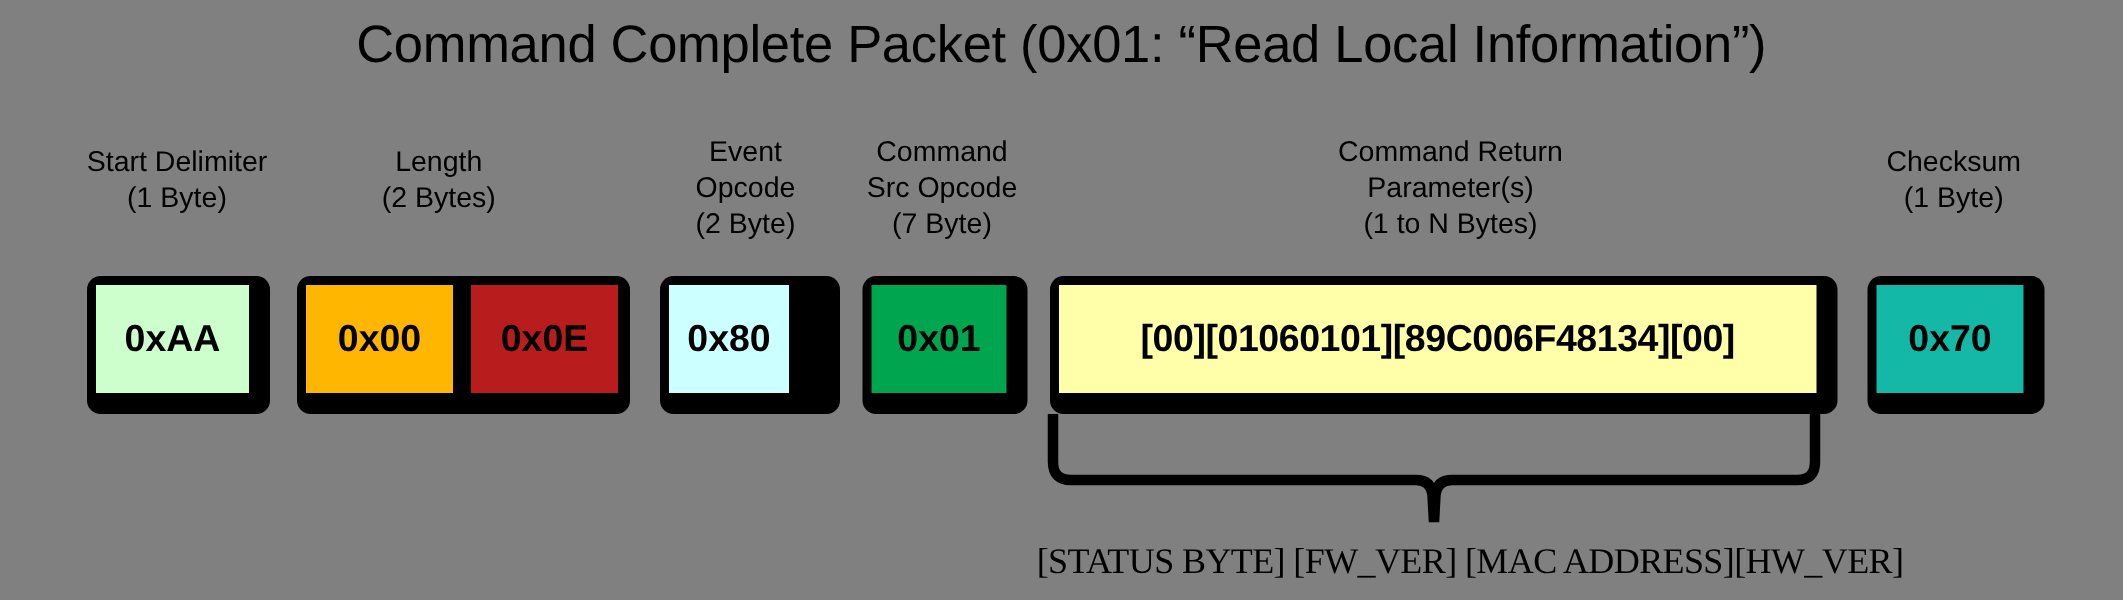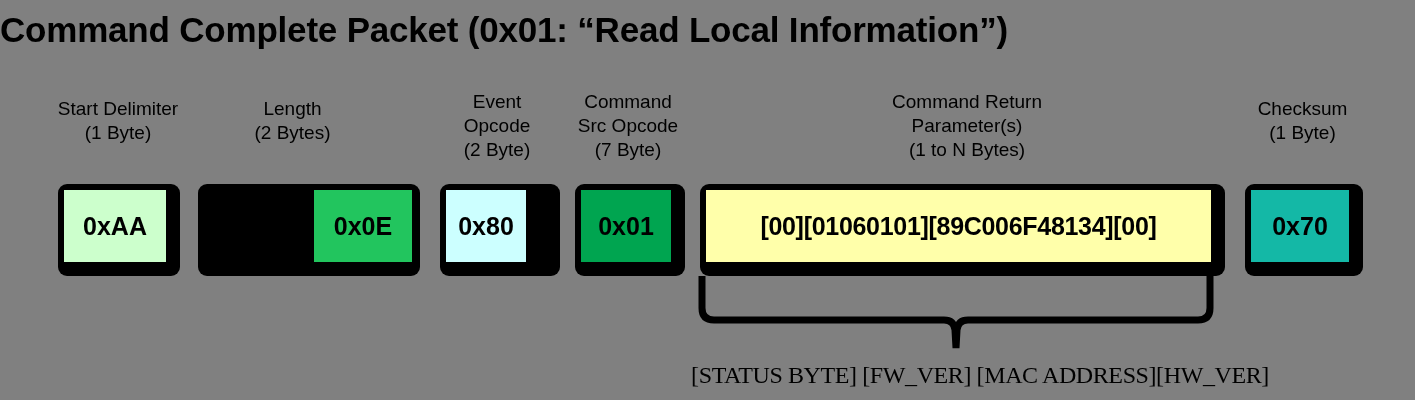--- a/index.html
+++ b/index.html
@@ -16,23 +16,23 @@
     font-family: "Liberation Sans", sans-serif;
     color: #000;
   }
 
   
   #title {
     position: absolute;
     left: 0;
     top: 10px;
     width: 1415px;
-    text-align: left;
+    text-align: center;
     font-family: "Liberation Sans", sans-serif;
-    font-weight: bold;
+    font-weight: normal;
     font-size: 35px;
     letter-spacing: -0.2px;
     color: #000;
     white-space: nowrap;
   }
 
   
   .field-label {
     position: absolute;
     text-align: center;
@@ -113,21 +113,22 @@
 Parameter(s)
 (1 to N Bytes)</div>
 
   <div class="field-label" style="left:1210px; top:97px; width:185px;">Checksum
 (1 Byte)</div>
 
   <div class="box-shadow" style="left:58px; top:184px; width:122px; height:92px;"></div>
   <div class="box-fill small" style="left:64px; top:190px; width:102px; height:72px; background:#CCFFCC;">0xAA</div>
 
   <div class="box-shadow" style="left:198px; top:184px; width:222px; height:92px;"></div>
-  <div class="box-fill small" style="left:314px; top:190px; width:98px; height:72px; background:#22c55e;">0x0E</div>
+  <div class="box-fill small" style="left:204px; top:190px; width:98px; height:72px; background:#FFB600;">0x00</div>
+  <div class="box-fill small" style="left:314px; top:190px; width:98px; height:72px; background:#b91c1c;">0x0E</div>
 
   <div class="box-shadow" style="left:440px; top:184px; width:120px; height:92px;"></div>
   <div class="box-fill small" style="left:446px; top:190px; width:80px; height:72px; background:#CCFFFF;">0x80</div>
 
   <div class="box-shadow" style="left:575px; top:184px; width:110px; height:92px;"></div>
   <div class="box-fill small" style="left:581px; top:190px; width:90px; height:72px; background:#00A550;">0x01</div>
 
   <div class="box-shadow" style="left:700px; top:184px; width:525px; height:92px;"></div>
   <div class="box-fill wide" style="left:706px; top:190px; width:505px; height:72px; background:#FFFFAA;">[00][01060101][89C006F48134][00]</div>
 

